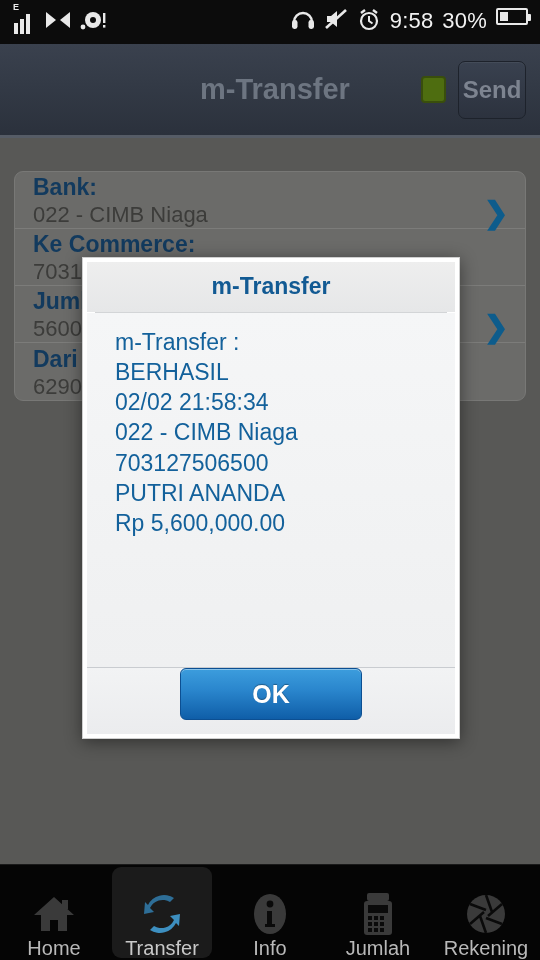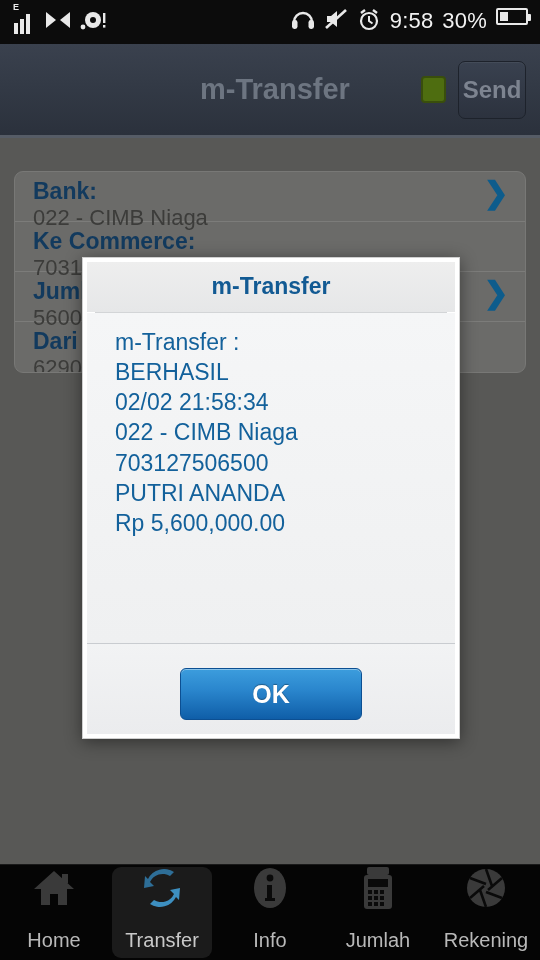--- a/index.html
+++ b/index.html
@@ -65,23 +65,23 @@
     box-shadow:inset 0 1px 0 rgba(255,255,255,.06);
   }
 
   
   .form-card{
     position:absolute; top:171px; left:14px; width:512px;
     background:#6b6b69; border:1px solid #787876; border-radius:9px;
     overflow:hidden;
   }
   .form-row{
-    height:50px; padding:6px 16px 0 18px;
+    height:57px; padding:6px 16px 0 18px;
     border-bottom:1px solid #7c7c7a;
-    display:flex; align-items:flex-start;
+    display:flex; align-items:flex-end;
   }
   .form-row:last-child{ border-bottom:none; }
   .row-texts{ flex:1; min-width:0; overflow:hidden; }
   .row-label{
     font-size:23px; font-weight:bold; color:#123a5e;
     line-height:1.18; white-space:nowrap;
   }
   .row-value{
     font-size:22px; color:#3c3c3a; line-height:1.2; white-space:nowrap;
   }
@@ -112,40 +112,40 @@
     padding:17px 0 0 28px;
     overflow:hidden;
   }
   .dlg-line{
     font-size:23px; color:#13619b; line-height:1.05;
     margin-bottom:6px; white-space:nowrap;
   }
   .dlg-foot{
     background:linear-gradient(180deg,#f2f3f4 0%,#ebecee 100%);
     border-top:1px solid #c9ccd0;
-    padding:24px 0 14px; display:flex; justify-content:center;
+    padding:0 0 14px; display:flex; justify-content:center;
   }
   .ok-btn{
     width:182px; height:52px; border-radius:6px;
     background:linear-gradient(180deg,#3c9ddd 0%,#2a86cd 42%,#0f5ea8 100%);
     border:1px solid #0c4f92;
     display:flex; align-items:center; justify-content:center;
     color:#ffffff; font-size:25px; font-weight:bold;
     text-shadow:0 -1px 1px rgba(0,0,0,.35);
     box-shadow:inset 0 1px 0 rgba(255,255,255,.4);
   }
 
   
   .tabbar{
     position:absolute; bottom:0; left:0; width:540px; height:96px;
     background:#050505; display:flex; border-top:1px solid #1a1a1a;
   }
   .tab{
     flex:1; display:flex; flex-direction:column;
-    align-items:center; justify-content:flex-start; gap:18px;
+    align-items:center; justify-content:flex-end; gap:0;
     position:relative;
   }
   .tab-bg{
     position:absolute; top:2px; left:4px; right:4px; bottom:2px;
     border-radius:9px;
   }
   .tab.active .tab-bg{ background:#1b1b1b; }
   .tab-icon{
     width:46px; height:46px; position:relative; z-index:1;
     display:flex; align-items:center; justify-content:center;

